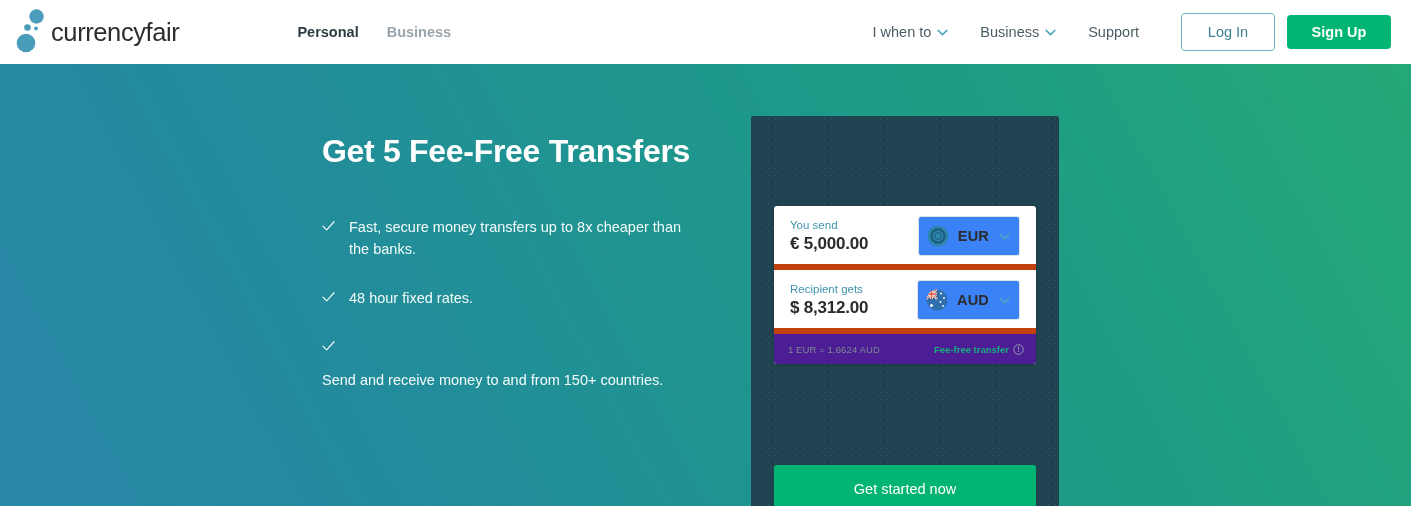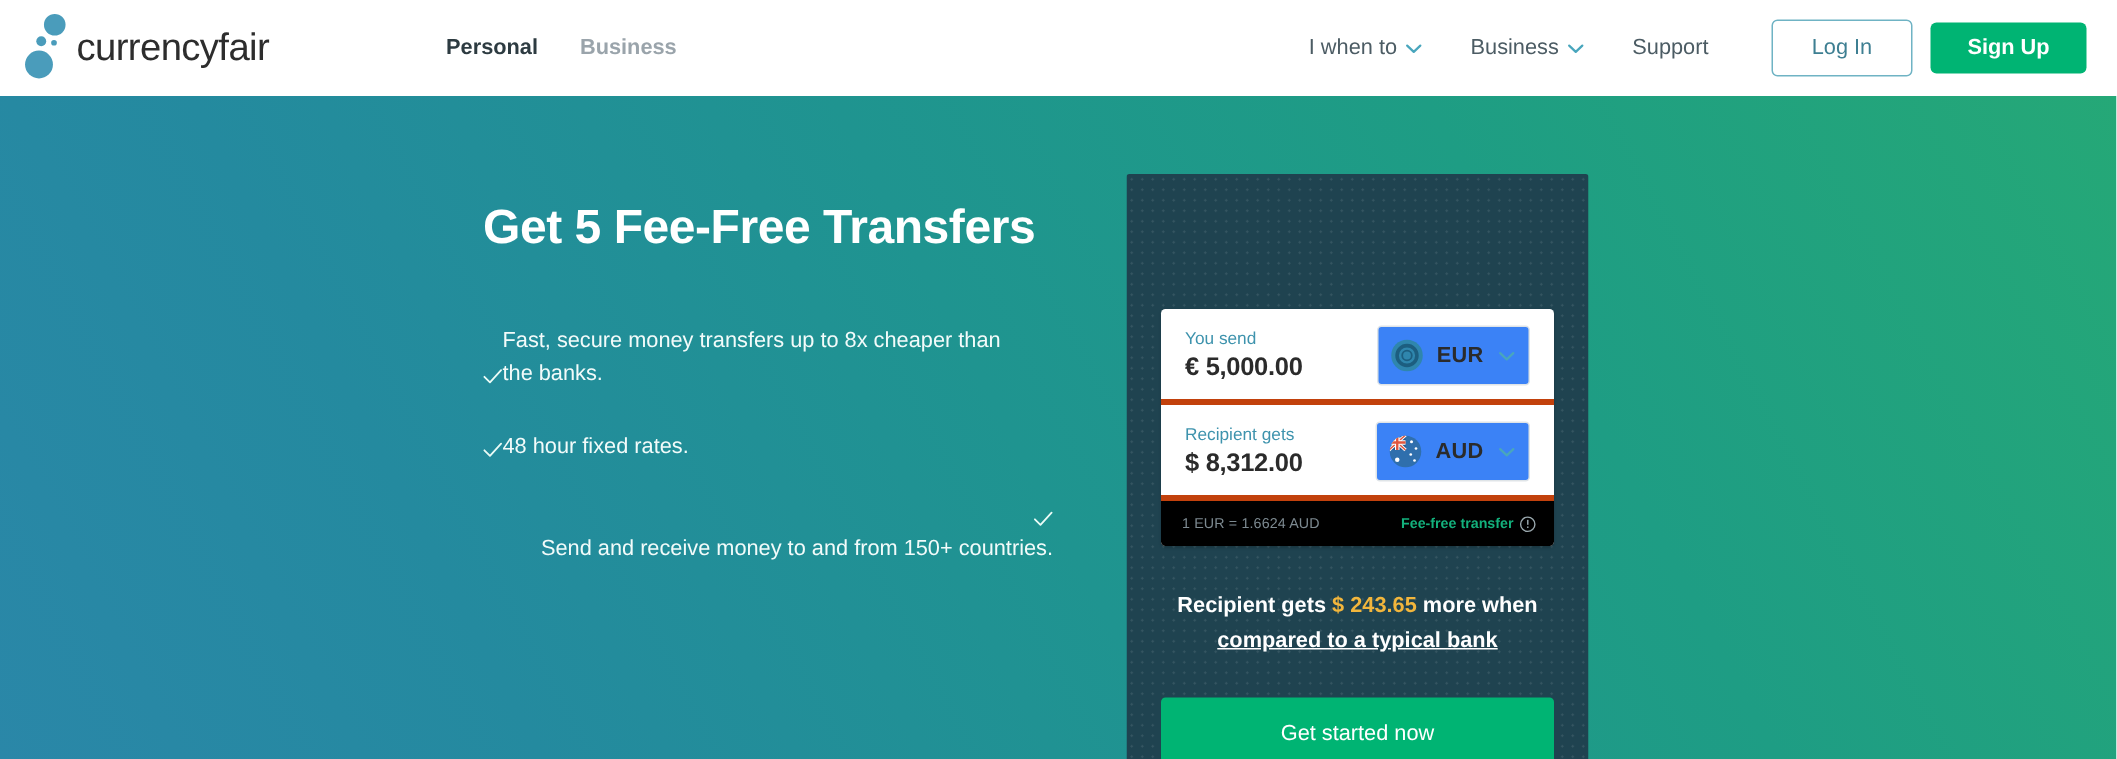--- a/index.html
+++ b/index.html
@@ -120,21 +120,22 @@
     font-size: 32px;
     font-weight: 700;
     color: #ffffff;
     letter-spacing: -0.3px;
     line-height: 38px;
     white-space: nowrap;
   }
   .bullets { margin-top: 46px; }
   .bullet {
     display: flex;
-    align-items: flex-end;
+    align-items: flex-start;
+    gap: 14px;
     margin-bottom: 27px;
   }
   .bullet:last-child { margin-bottom: 0; flex-direction: column; }
   .check {
     flex: 0 0 auto;
     width: 13px; height: 18px;
     margin-top: 1px;
   }
   .bullet-text {
     font-size: 14.5px;
@@ -166,21 +167,21 @@
     border-radius: 3px;
     box-shadow: 0 1px 2px rgba(0,0,0,0.18);
     overflow: hidden;
   }
   .qrow {
     display: flex;
     align-items: center;
     justify-content: space-between;
     padding: 14px 16px 12px 16px;
     height: 64px;
-    border-bottom: 4px solid #c2410c;
+    border-bottom: 6px solid #c2410c;
   }
   .qlabel {
     font-size: 11.5px;
     color: #3e93ad;
     margin-bottom: 3px;
   }
   .qamount {
     font-size: 17px;
     font-weight: 700;
     color: #2b2b2b;
@@ -203,21 +204,21 @@
     font-weight: 700;
     color: #2b2b2b;
     letter-spacing: 0.2px;
   }
   .ccy .chev { margin-left: 1px; }
 
   .qfooter {
     display: flex;
     align-items: center;
     justify-content: space-between;
-    background: #000000;
+    background: #4c1d95;
     padding: 9px 12px 9px 14px;
     height: 30px;
   }
   .rate { font-size: 9.5px; color: #7d8a91; letter-spacing: 0.1px; }
   .feefree {
     display: flex; align-items: center; gap: 4px;
     font-size: 9.5px; font-weight: 700; color: #13b07c;
   }
   .info-ic { width: 11px; height: 11px; display: block; }
 
@@ -396,24 +397,17 @@
           <svg class="info-ic" viewBox="0 0 12 12">
             <circle cx="6" cy="6" r="5.2" fill="none" stroke="#9aa8ae" stroke-width="1"></circle>
             <rect x="5.5" y="2.8" width="1.05" height="3.6" fill="#9aa8ae"></rect>
             <rect x="5.5" y="7.6" width="1.05" height="1.1" fill="#9aa8ae"></rect>
           </svg>
         </div>
       </div>
 
     </div>
 
-    <div class="compare">
-      <span>Recipient gets</span>
-      <span class="amt">$ 243.65</span>
-      <span>more when</span>
-      <br>
-      <span class="lnk">compared to a typical bank</span>
-    </div>
 
     <button class="cta">Get started now</button>
 
   </div>
 </div>
 
 </body></html>

